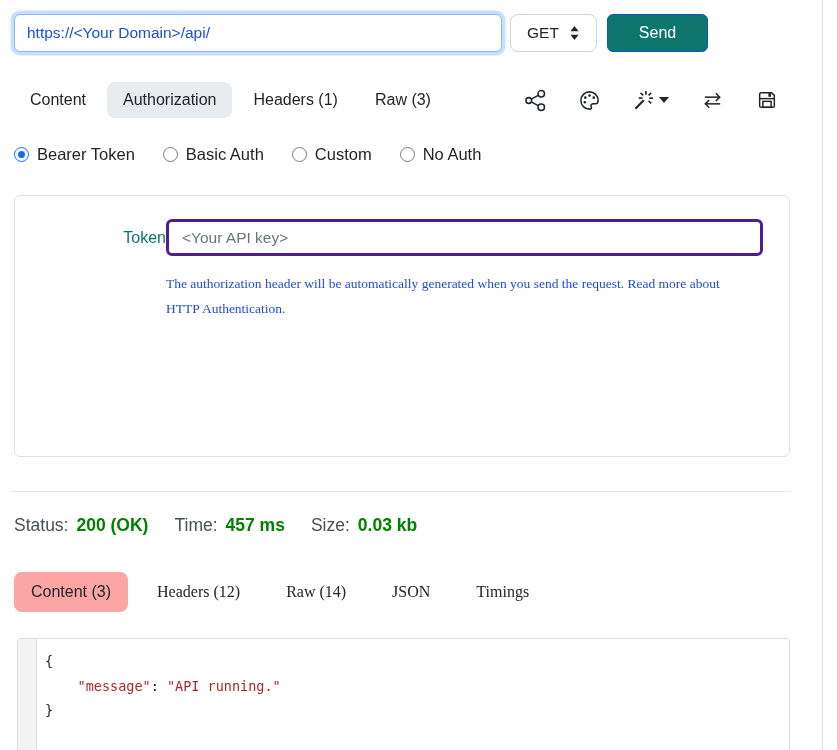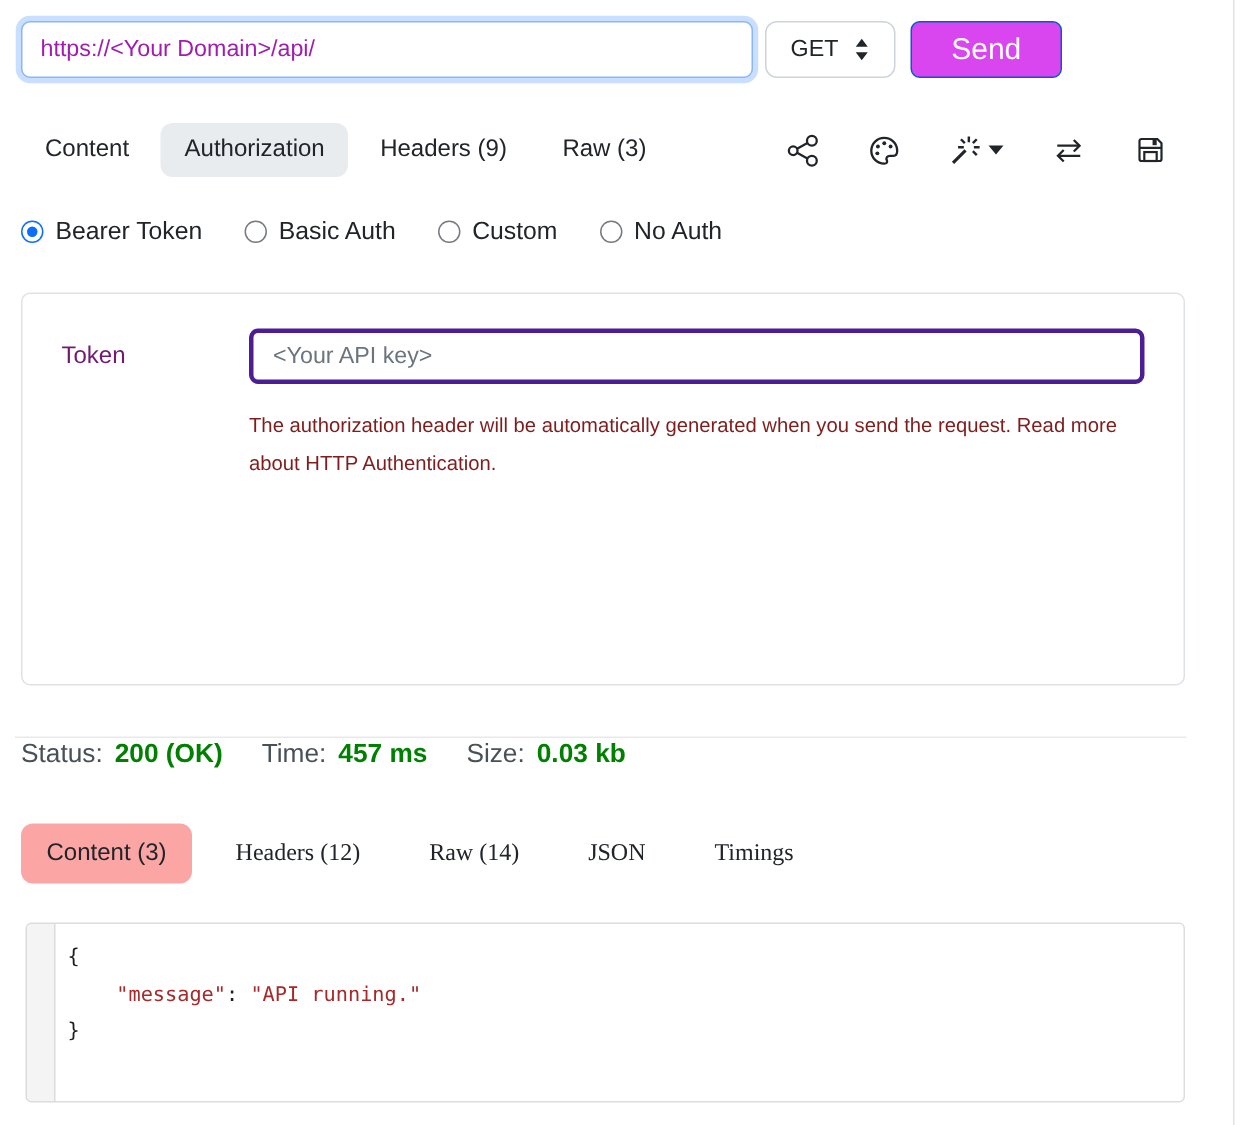--- a/index.html
+++ b/index.html
@@ -5,28 +5,28 @@
   * { margin: 0; padding: 0; box-sizing: border-box; }
   html, body { width: 837px; height: 750px; overflow: hidden; background: #ffffff;
     font-family: "Liberation Sans", sans-serif; color: #212529; }
   .app { position: relative; width: 776px; margin-left: 14px; }
   .right-edge { position: absolute; left: 822px; top: 0; width: 1px; height: 750px; background: #e2e2e2; }
 
   
   .request-bar { display: flex; align-items: center; margin-top: 14px; }
   .url-input { width: 488px; height: 38px; border: 1px solid #86b7fe; border-radius: 6px;
     box-shadow: 0 0 0 3.5px rgba(13,110,253,.22); outline: none; padding: 0 12px;
-    font-size: 15.5px; color: #a21caf; font-family: "Liberation Sans", sans-serif; }
+    font-size: 15.5px; color: #1d4ed8; font-family: "Liberation Sans", sans-serif; }
   .select-box { height: 38px; border: 1px solid #ced4da; border-radius: 8px; background: #fff;
     display: flex; align-items: center; justify-content: center; gap: 10px; font-size: 15.5px; cursor: pointer; }
   .select-get { width: 87px; margin-left: 8px; }
   .select-region { width: 72px; margin-left: 10px; }
   .updown { width: 11px; height: 16px; }
-  .send-btn { width: 101px; height: 38px; margin-left: 10px; background: #d946ef; border: 1px solid #0a58ca;
-    border-radius: 6px; color: #fff; font-size: 20px; font-family: "Liberation Sans", sans-serif; cursor: pointer; }
+  .send-btn { width: 101px; height: 38px; margin-left: 10px; background: #0f766e; border: 1px solid #0a58ca;
+    border-radius: 6px; color: #fff; font-size: 16px; font-family: "Liberation Sans", sans-serif; cursor: pointer; }
 
   
   .tabs-row { display: flex; align-items: center; margin-top: 30px; }
   .tab { padding: 9px 16px; font-size: 16px; color: #212529; border-radius: 8px; cursor: pointer; white-space: nowrap; }
   .tab + .tab { margin-left: 5px; }
   .tab.active { background: #e9ecef; }
   .toolbar { margin-left: auto; display: flex; align-items: center; gap: 31px; padding-right: 12px; }
   .tool-icon { display: flex; align-items: center; cursor: pointer; }
   .tool-icon svg { display: block; }
   .caret-down { width: 0; height: 0; border-left: 5px solid transparent; border-right: 5px solid transparent;
@@ -36,29 +36,29 @@
   .auth-row { display: flex; align-items: center; margin-top: 27px; gap: 28px; }
   .radio-opt { display: flex; align-items: center; gap: 8px; cursor: pointer; font-size: 16.5px; }
   .radio { width: 15px; height: 15px; border-radius: 50%; border: 1.5px solid #767b80; background: #fff;
     display: flex; align-items: center; justify-content: center; flex: none; }
   .radio.checked { border-color: #0d6efd; }
   .radio.checked::after { content: ""; width: 7.5px; height: 7.5px; border-radius: 50%; background: #0d6efd; }
 
   
   .panel { margin-top: 31px; height: 262px; border: 1px solid #dee2e6; border-radius: 6px; padding: 23px 26px; }
   .panel-row { display: flex; align-items: center; }
-  .panel-label { width: 125px; font-size: 16px; color: #701a75; }
+  .panel-label { width: 125px; font-size: 16px; color: #0f766e; text-align: right; }
   .token-input { flex: 1; height: 37px; border: 3px solid #4c1d95; border-radius: 6px; padding: 0 13px;
     font-size: 15.5px; color: #212529; outline: none; font-family: "Liberation Sans", sans-serif; }
   .token-input::placeholder { color: #6c757d; opacity: 1; }
-  .panel-help { margin-left: 125px; margin-top: 15px; width: 582px; font-size: 13.5px; line-height: 25px; color: #7f1d1d; }
+  .panel-help { margin-left: 125px; margin-top: 15px; width: 582px; font-size: 13.5px; line-height: 25px; color: #1d4ed8; font-family: Liberation Serif, serif; }
 
   
   .divider { margin-top: 34px; margin-left: -4px; width: 781px; border-top: 1px solid #e9e9e9; }
-  .status-row { display: flex; align-items: baseline; font-size: 17.5px; }
+  .status-row { margin-top: 23px; display: flex; align-items: baseline; font-size: 17.5px; }
   .status-label { color: #495057; margin-right: 8px; }
   .status-value { color: #008000; font-weight: bold; margin-right: 26px; }
 
   
   .response-tabs { display: flex; align-items: center; margin-top: 36px; }
   .rtab { padding: 11px 17px; font-size: 16px; border-radius: 8px; cursor: pointer; white-space: nowrap; }
   .rtab + .rtab { margin-left: 12px; font-family: Liberation Serif, serif; }
   .rtab.active { background: #fca5a5; }
 
   
@@ -83,21 +83,21 @@
         <path d="M6 1 L10.5 7 L1.5 7 Z" fill="#212529"></path>
         <path d="M6 17 L10.5 11 L1.5 11 Z" fill="#212529"></path>
       </svg>
     </div>
     <button class="send-btn">Send</button>
   </div>
 
   <div class="tabs-row">
     <div class="tab">Content</div>
     <div class="tab active">Authorization</div>
-    <div class="tab">Headers (9)</div>
+    <div class="tab">Headers (1)</div>
     <div class="tab">Raw (3)</div>
 
     <div class="toolbar">
       <div class="tool-icon">
         <svg width="23" height="23" viewBox="0 0 24 24" fill="none" stroke="#212529" stroke-width="1.6">
           <circle cx="5" cy="12" r="3"></circle>
           <circle cx="18" cy="5" r="3.4"></circle>
           <circle cx="18" cy="19" r="3.4"></circle>
           <line x1="7.7" y1="10.6" x2="15.2" y2="6.4"></line>
           <line x1="7.7" y1="13.4" x2="15.2" y2="17.6"></line>

